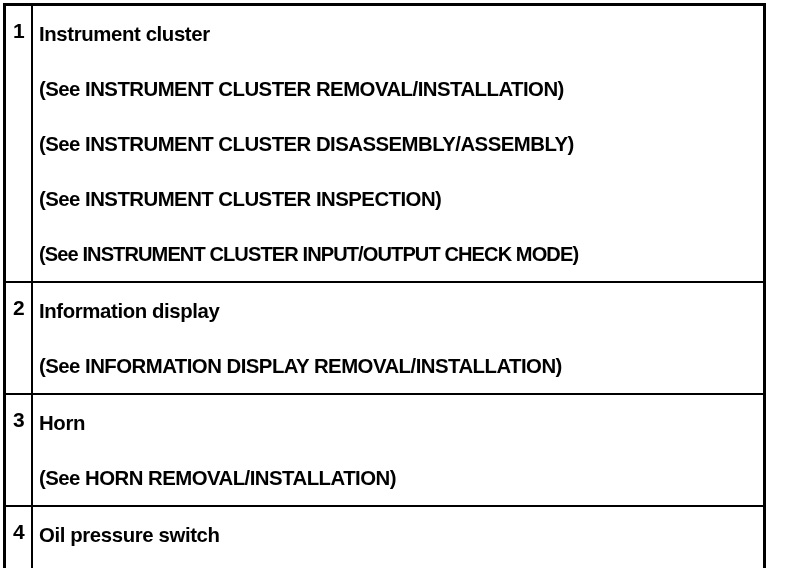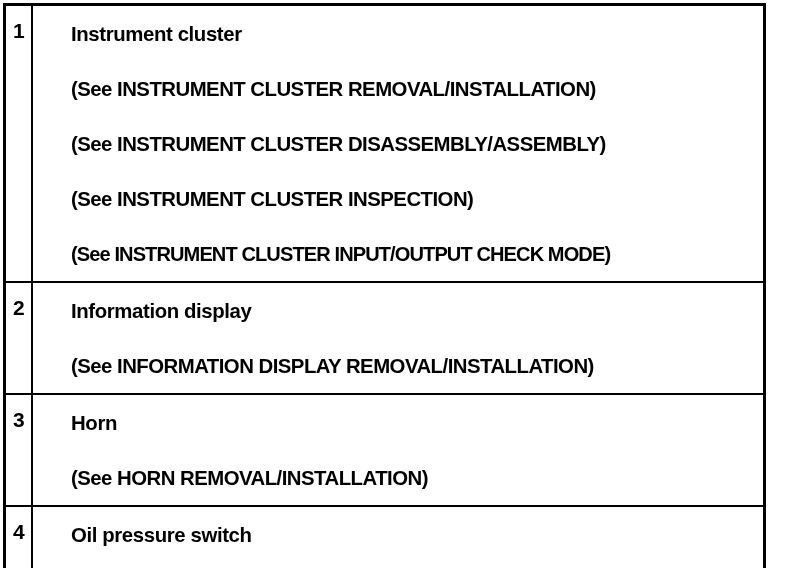--- a/index.html
+++ b/index.html
@@ -60,21 +60,20 @@
     font-weight: bold;
     font-stretch: condensed;
     line-height: 1;
     padding-top: 14px;
     letter-spacing: -0.5px;
   }
 
   .desc-lines {
     display: block;
     padding: 0 0 0 6px;
-    margin-left: 32px;
   }
 
   .line {
     display: block;
     font-size: 21px;
     font-weight: bold;
     font-stretch: condensed;
     line-height: 55px;
     height: 55px;
     white-space: nowrap;

